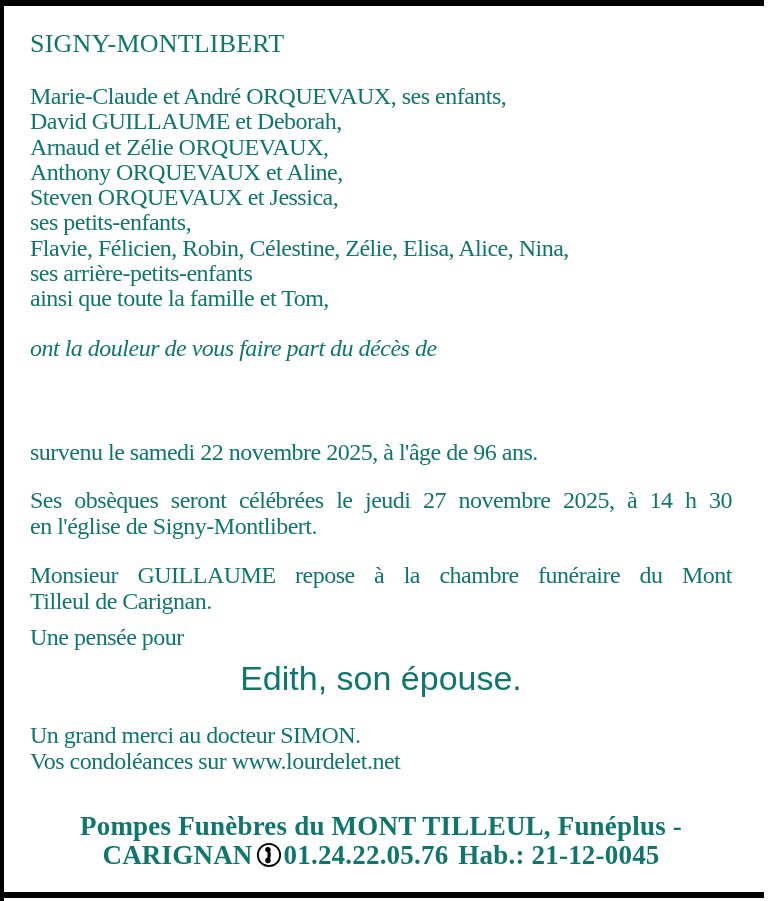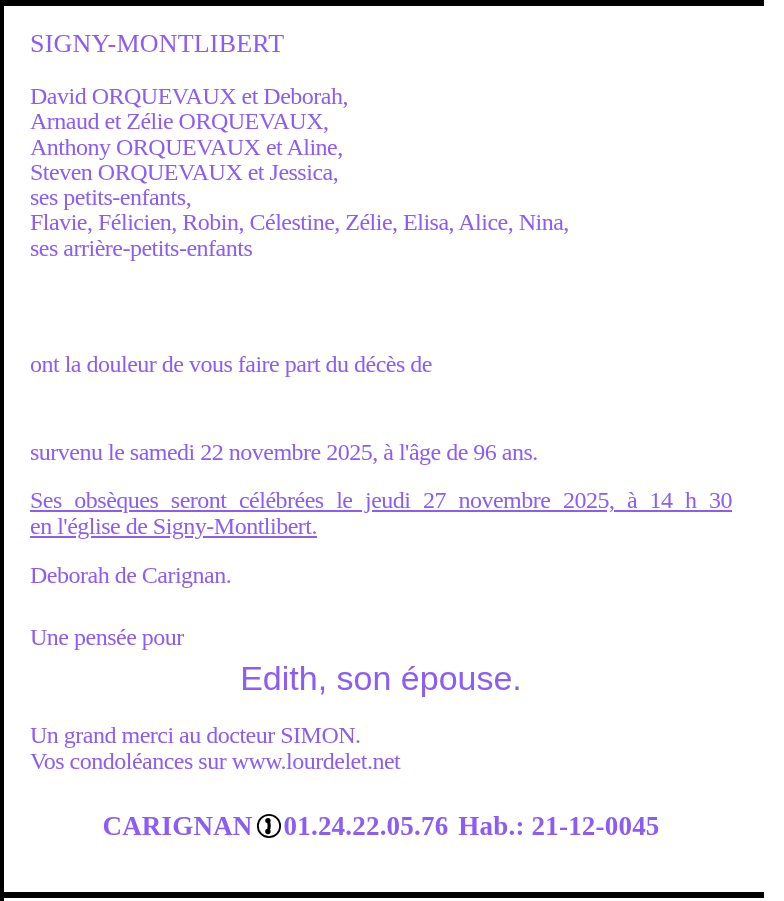--- a/index.html
+++ b/index.html
@@ -1,53 +1,53 @@
 <!DOCTYPE html>
 <html><head>
 <meta charset="utf-8">
 <style>
   html, body { margin: 0; padding: 0; background: #ffffff; }
   #page {
     position: relative;
     width: 764px;
     height: 901px;
     background: #ffffff;
-    color: #8b5cf6;
+    color: #0f766e;
     font-family: "Liberation Serif", serif;
     overflow: hidden;
   }
   
   .frame { position: absolute; background: #000; }
   #frame-top    { left: 0; top: 0; width: 784px; height: 6px; }
   #frame-left   { left: 0; top: 0; width: 4px; height: 901px; }
   #frame-right  { left: 779px; top: 0; width: 5px; height: 727px; }
   #frame-bottom { left: 0; top: 892px; width: 781px; height: 6px; }
 
   .abs { position: absolute; left: 30px; right: 32px; }
   .body-text { font-size: 24px; line-height: 25.3px; letter-spacing: -0.5px; }
 
   #city        { top: 31px; font-size: 26px; line-height: 26px; letter-spacing: 0.2px; }
   #family      { top: 84px; }
-  #announce    { top: 352px; }
+  #announce    { top: 336px; font-style: italic; }
 
   #title-wrap  { top: 362px; text-align: center; }
   #deceased-name {
     display: inline-block;
     font-family: "Liberation Sans", sans-serif;
     font-weight: bold;
     font-size: 62px;
     line-height: 62px;
     letter-spacing: -1px;
     white-space: nowrap;
     transform: scaleX(0.76);
     transform-origin: 50% 50%;
   }
 
   #death-info  { top: 440px; }
-  #ceremony    { top: 487px; line-height: 26px; text-decoration: underline; }
+  #ceremony    { top: 487px; line-height: 26px; }
   #repose      { top: 562px; line-height: 26px; }
   .stretch     { text-align: justify; text-align-last: justify; }
 
   #tribute-intro { top: 625px; }
   #tribute-name  {
     top: 652px; text-align: center;
     font-family: "Liberation Sans", sans-serif;
     font-size: 34px; line-height: 52px; letter-spacing: 0;
   }
 
@@ -66,53 +66,57 @@
 <div id="page">
 
   <div class="frame" id="frame-top"></div>
   <div class="frame" id="frame-left"></div>
   <div class="frame" id="frame-right"></div>
   <div class="frame" id="frame-bottom"></div>
 
   <div class="abs body-text" id="city">SIGNY-MONTLIBERT</div>
 
   <div class="abs body-text" id="family">
-    <div>David ORQUEVAUX et Deborah,</div>
+    <div>Marie-Claude et André ORQUEVAUX, ses enfants,</div>
+    <div>David GUILLAUME et Deborah,</div>
     <div>Arnaud et Zélie ORQUEVAUX,</div>
     <div>Anthony ORQUEVAUX et Aline,</div>
     <div>Steven ORQUEVAUX et Jessica,</div>
     <div>ses petits-enfants,</div>
     <div>Flavie, Félicien, Robin, Célestine, Zélie, Elisa, Alice, Nina,</div>
     <div>ses arrière-petits-enfants</div>
+    <div>ainsi que toute la famille et Tom,</div>
   </div>
 
   <div class="abs body-text" id="announce">ont la douleur de vous faire part du décès de</div>
 
 
   <div class="abs body-text" id="death-info">survenu le samedi 22 novembre 2025, à l'âge de 96 ans.</div>
 
   <div class="abs body-text" id="ceremony">
     <div class="stretch">Ses obsèques seront célébrées le jeudi 27 novembre 2025, à 14 h 30</div>
     <div>en l'église de Signy-Montlibert.</div>
   </div>
 
   <div class="abs body-text" id="repose">
-    <div>Deborah de Carignan.</div>
+    <div class="stretch">Monsieur GUILLAUME repose à la chambre funéraire du Mont</div>
+    <div>Tilleul de Carignan.</div>
   </div>
 
   <div class="abs body-text" id="tribute-intro">Une pensée pour</div>
 
   <div class="abs" id="tribute-name">Edith, son épouse.</div>
 
   <div class="abs body-text" id="thanks">
     <div>Un grand merci au docteur SIMON.</div>
     <div>Vos condoléances sur www.lourdelet.net</div>
   </div>
 
   <div class="abs" id="footer">
+    <div>Pompes Funèbres du MONT TILLEUL, Funéplus -</div>
     <div>
       <span>CARIGNAN</span><svg id="phone-icon-svg" width="26" height="26" viewBox="0 0 24 24">
         <circle cx="12" cy="12" r="10.3" fill="none" stroke="#000" stroke-width="1.7"></circle>
         <g fill="#000">
           <circle cx="11" cy="7" r="2.5"></circle>
           <circle cx="11" cy="17" r="2.5"></circle>
           <path d="M9.6 7 h2.8 c1.7 2.7 1.7 7.3 0 10 h-2.8 c1.5 -2.7 1.5 -7.3 0 -10 z"></path>
         </g>
       </svg><span>01.24.22.05.76</span><span class="sp"></span><span>Hab.: 21-12-0045</span>
     </div>

